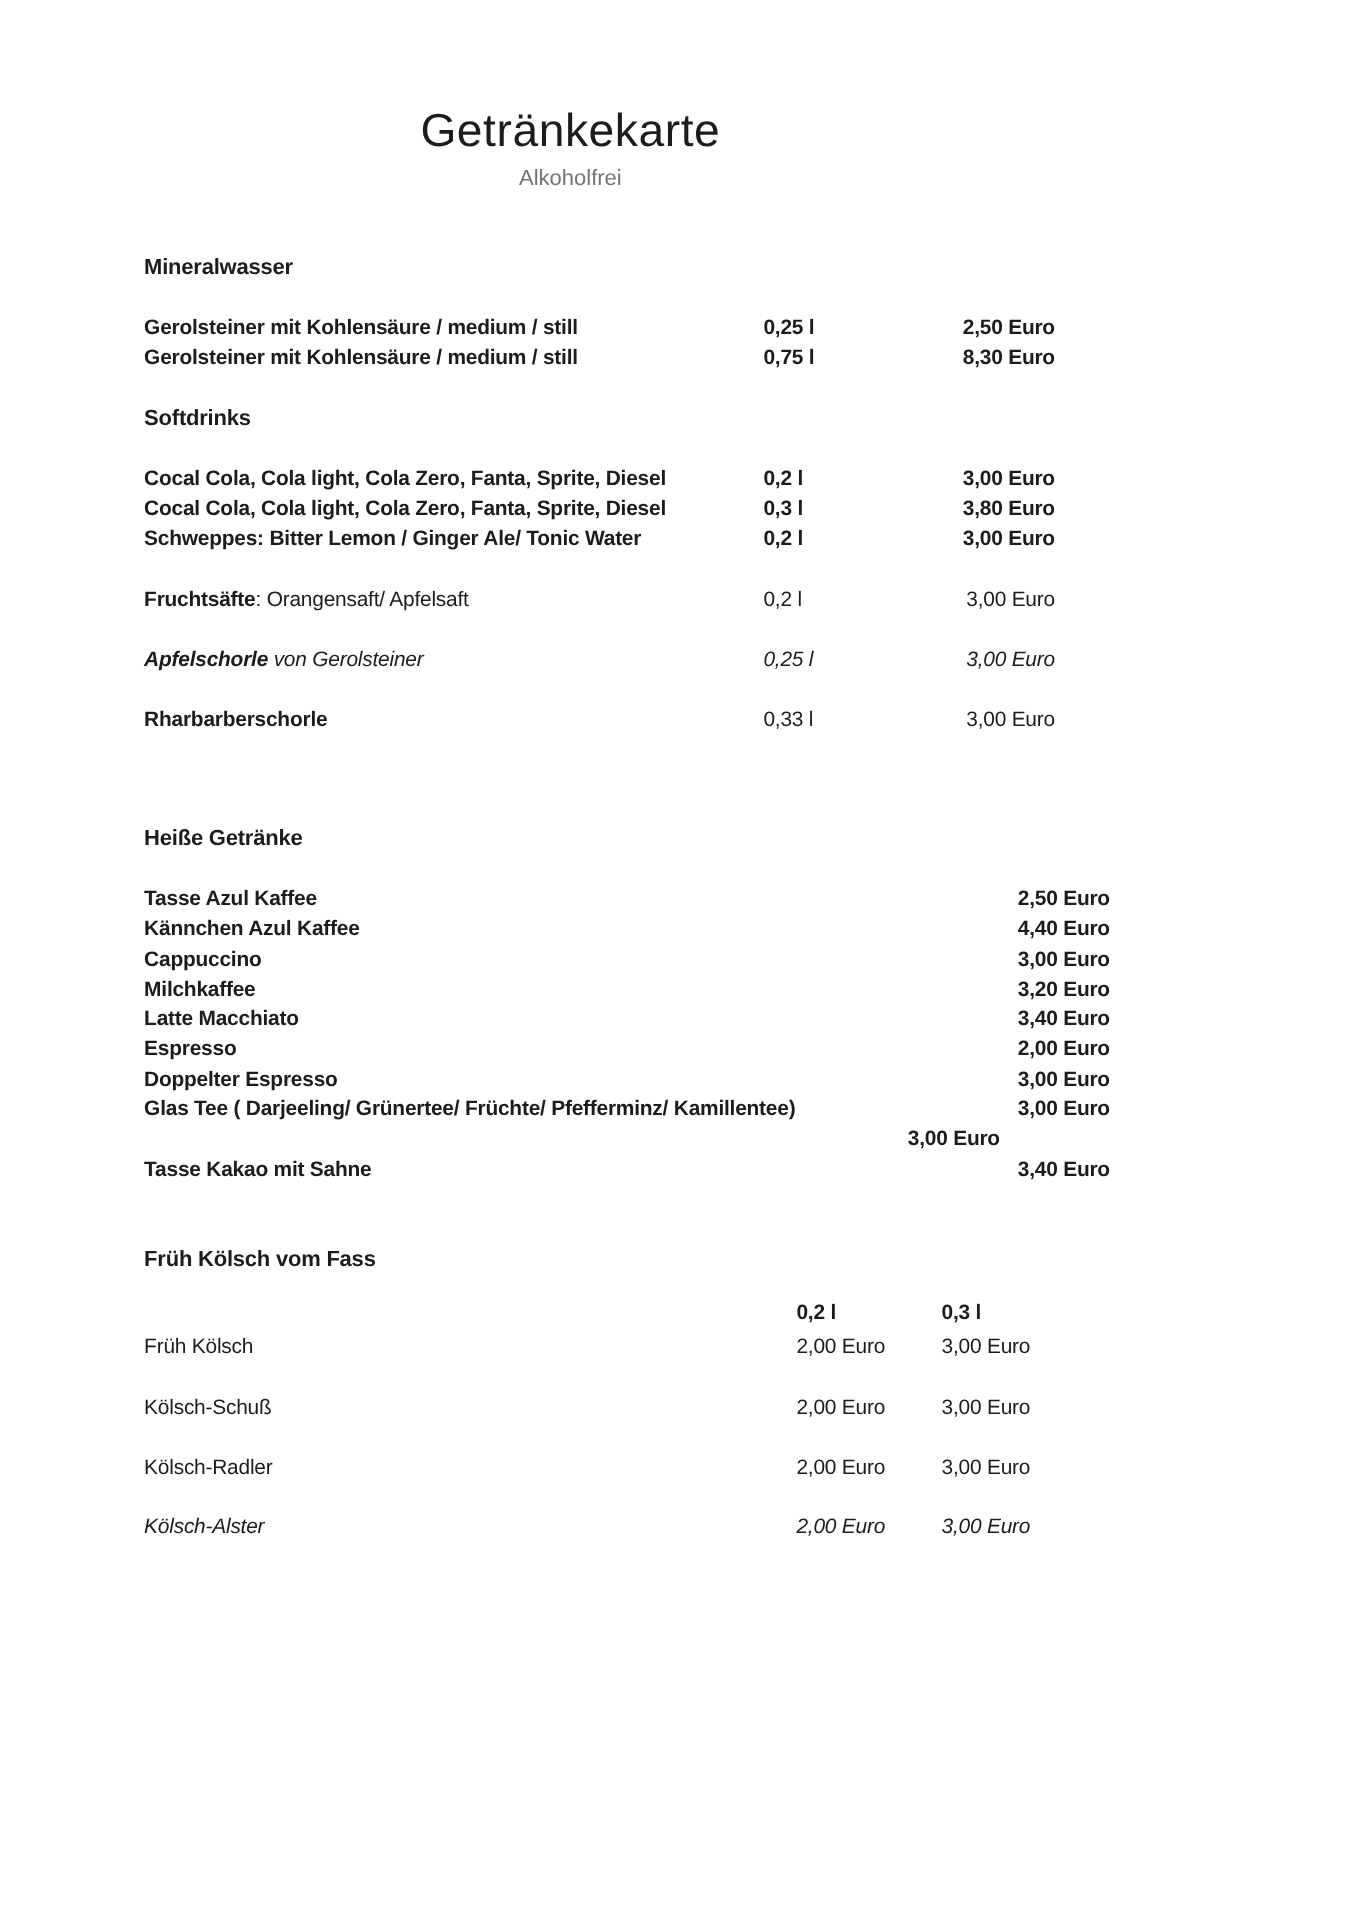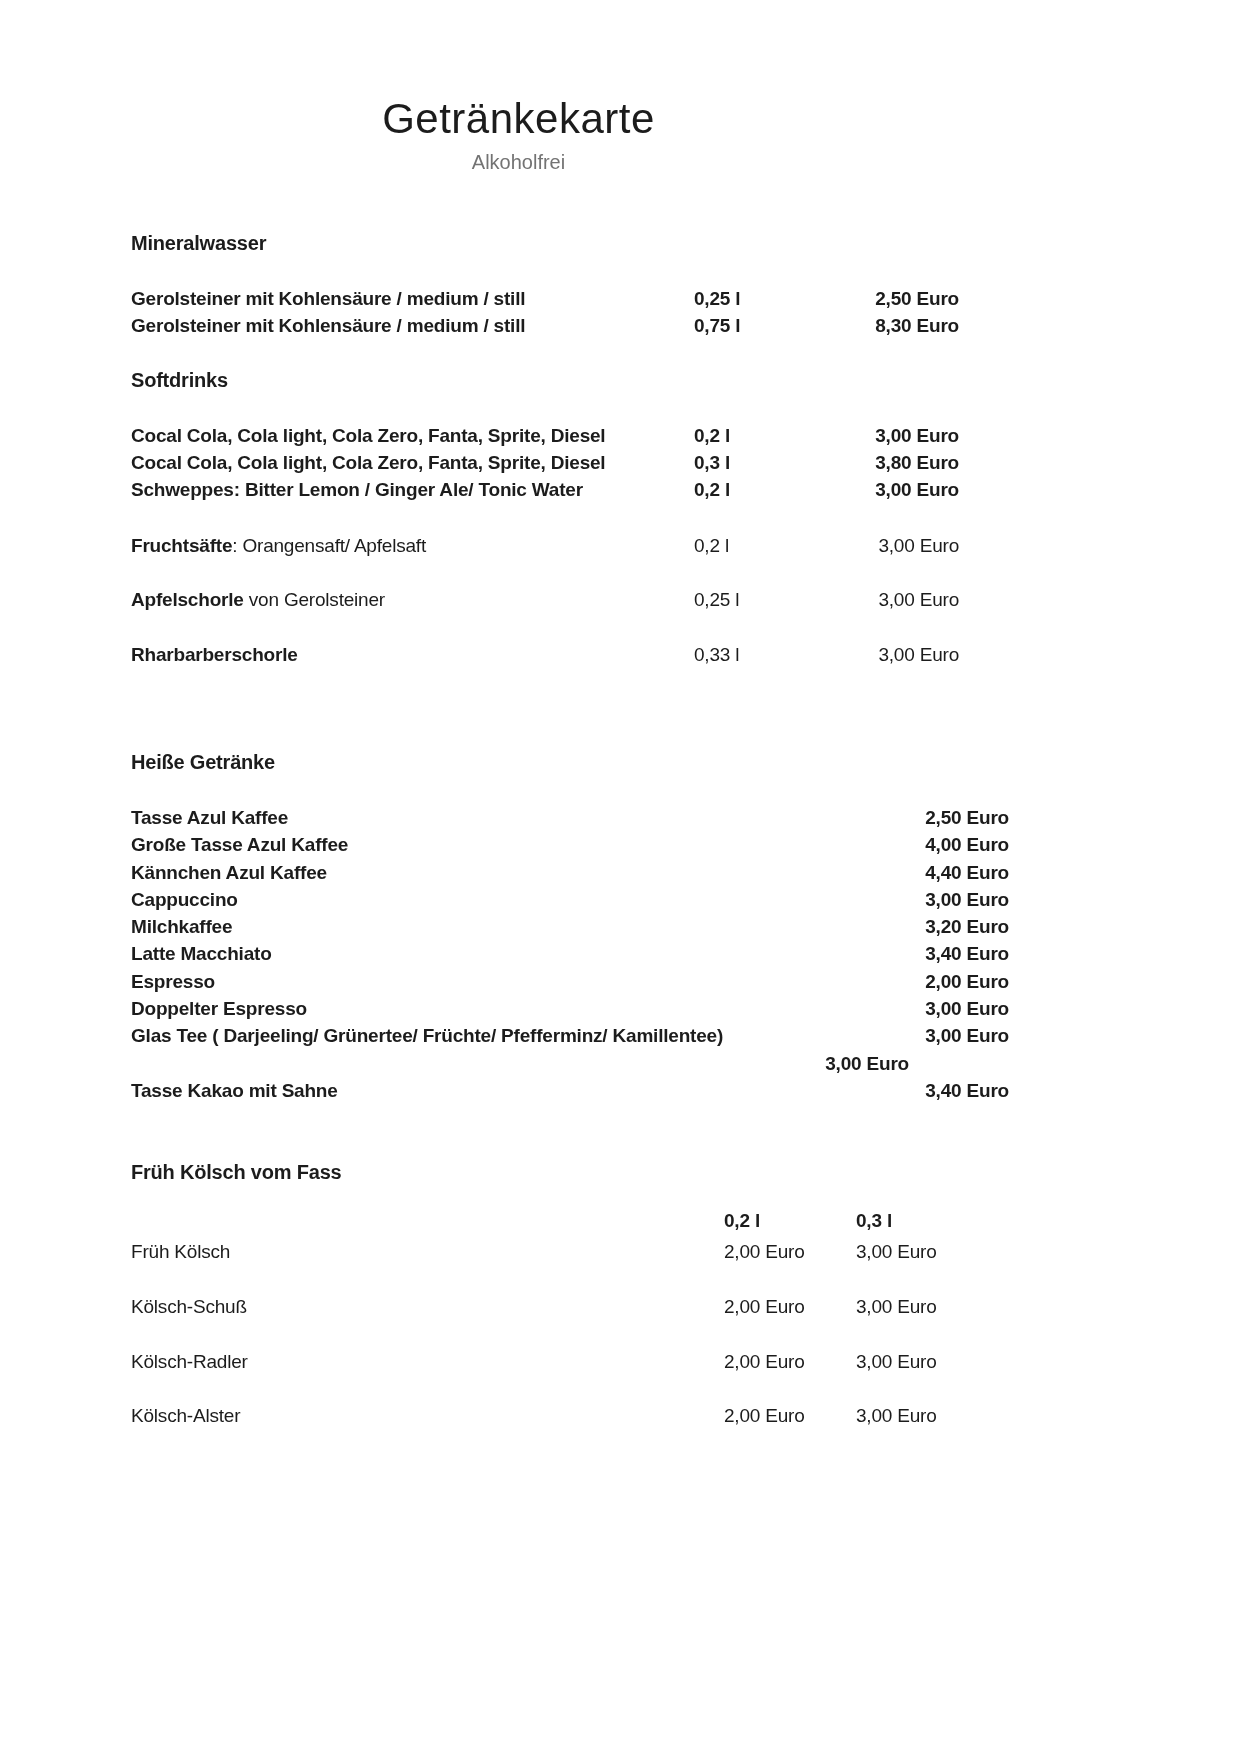--- a/index.html
+++ b/index.html
@@ -64,21 +64,21 @@
   .row-3col .price { text-align: right; }
   .row-2col { grid-template-columns: 1fr 100px; width: 878px; }
   .row-2col .price { text-align: right; }
   .row-koelsch { grid-template-columns: 593px 132px auto; width: 830px; }
   .row-koelsch .bold-cell { font-weight: 700; }
 
   .hot-rows .row { line-height: 27.3px; }
 
   .gap-29 { margin-top: 29px; }
   .gap-28 { margin-top: 28px; }
-  .gap-27 { margin-top: 27px; }
+  .gap-27 { margin-top: 27px; font-style: italic; }
   .gap-22 { margin-top: 22px; }
   .gap-4  { margin-top: 4px; }
 
   .bold { font-weight: 700; }
 </style>
 </head>
 <body>
 
 <div class="page">
   <div class="content">
@@ -139,24 +139,20 @@
       <span class="price">3,00 Euro</span>
     </div>
 
     <div class="sec-heading mt-hg">Heiße Getränke</div>
     <div class="rows hot-rows">
       <div class="row row-2col">
         <span class="name">Tasse Azul Kaffee</span>
         <span class="price">2,50 Euro</span>
       </div>
       <div class="row row-2col">
-        <span class="name">Große Tasse Azul Kaffee</span>
-        <span class="price">4,00 Euro</span>
-      </div>
-      <div class="row row-2col">
         <span class="name">Kännchen Azul Kaffee</span>
         <span class="price">4,40 Euro</span>
       </div>
       <div class="row row-2col">
         <span class="name">Cappuccino</span>
         <span class="price">3,00 Euro</span>
       </div>
       <div class="row row-2col">
         <span class="name">Milchkaffee</span>
         <span class="price">3,20 Euro</span>

